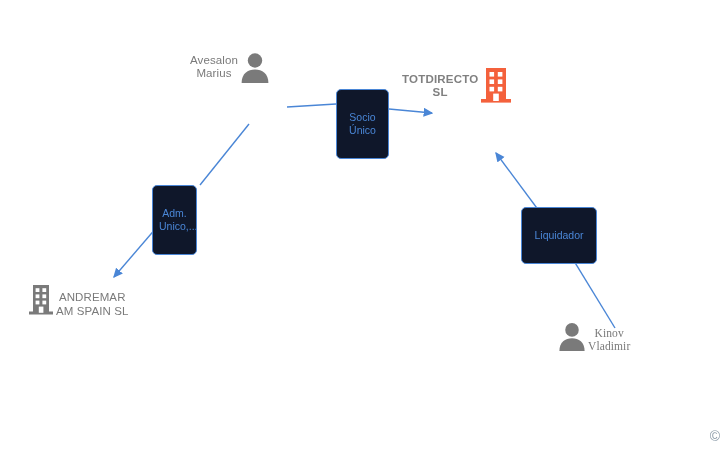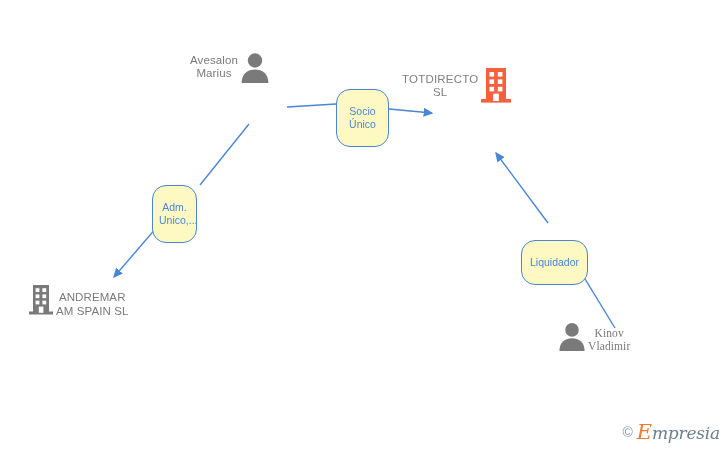--- a/index.html
+++ b/index.html
@@ -36,43 +36,43 @@
   }
   .node-label {
     font-size: 11.5px;
     line-height: 13.5px;
     text-align: center;
     color: #7a7a7a;
     white-space: pre-line;
     letter-spacing: 0.1px;
   }
   .node-label.company-focus {
-    font-weight: normal;
+    font-weight: bold;
     color: #808080;
     font-size: 11.5px;
     letter-spacing: 0.2px;
   }
   .node-icon {
     display: block;
   }
   .label-above { margin-bottom: 4px; }
   .label-below { margin-top: 4px; }
 
   
   .edge-label {
     position: absolute;
     box-sizing: border-box;
-    background: #fef9c3;
+    background: #0f172a;
     border: 1px solid #4a86d6;
-    border-radius: 14px;
+    border-radius: 5px;
     color: #4a86d6;
     font-size: 10.5px;
     line-height: 13px;
     text-align: center;
-    padding: 15px 6px;
+    padding: 21px 6px;
     white-space: pre-line;
     z-index: 5;
   }
 
   
   #watermark {
     position: absolute;
     right: 8px;
     bottom: 6px;
     display: flex;
@@ -117,21 +117,21 @@
     <line x1="615" y1="328" x2="563" y2="243" stroke="#4a86d6" stroke-width="1.4"></line>
     <line x1="548" y1="223" x2="496" y2="153" stroke="#4a86d6" stroke-width="1.4" marker-end="url(#arrowhead)"></line>
   </svg>
 
   <div class="edge-label" style="left:336px; top:89px; width:53px;">Socio
 Único</div>
 
   <div class="edge-label" style="left:152px; top:185px; width:45px;">Adm.
 Unico,...</div>
 
-  <div class="edge-label" style="left:521px; top:240px; width:67px;">Liquidador</div>
+  <div class="edge-label" style="left:521px; top:207px; width:76px;">Liquidador</div>
 
   <div class="node" style="left:190px; top:50px;">
     <div class="node-label label-above">Avesalon
 Marius</div>
     <span class="node-icon">
       <svg width="34" height="34" viewBox="0 0 34 34" xmlns="http://www.w3.org/2000/svg">
         <circle cx="17" cy="10.5" r="7.2" fill="#7a7a7a"></circle>
         <path d="M3.6 33 C3.6 23.4 9.8 19.4 17 19.4 C24.2 19.4 30.4 23.4 30.4 33 Z" fill="#7a7a7a"></path>
       </svg>
     </span>
@@ -179,16 +179,15 @@
         <circle cx="17" cy="10.5" r="7.2" fill="#7a7a7a"></circle>
         <path d="M3.6 33 C3.6 23.4 9.8 19.4 17 19.4 C24.2 19.4 30.4 23.4 30.4 33 Z" fill="#7a7a7a"></path>
       </svg>
     </span>
     <div class="node-label label-below">Kinov
 Vladimir</div>
   </div>
 
   <div id="watermark">
     <span class="copy">©</span>
-    <span class="brand"><span class="cap">E</span><span>mpresia</span></span>
   </div>
 
 </div>
 
 </body></html>

